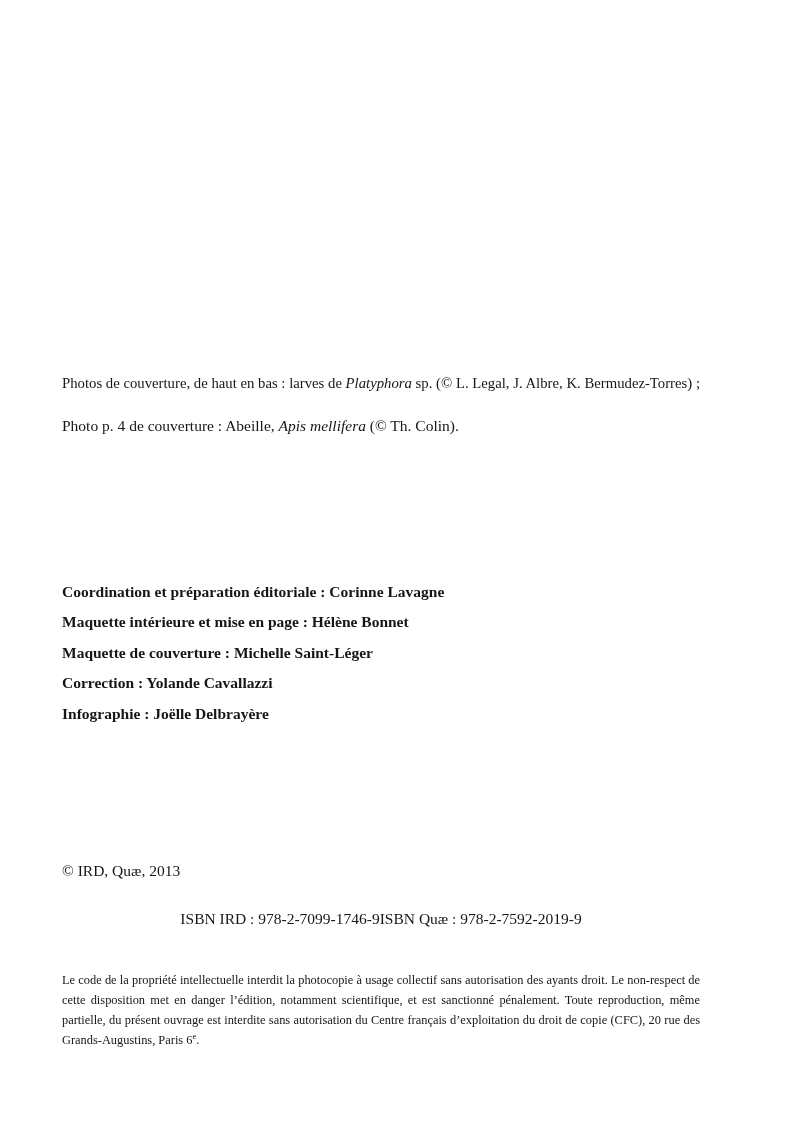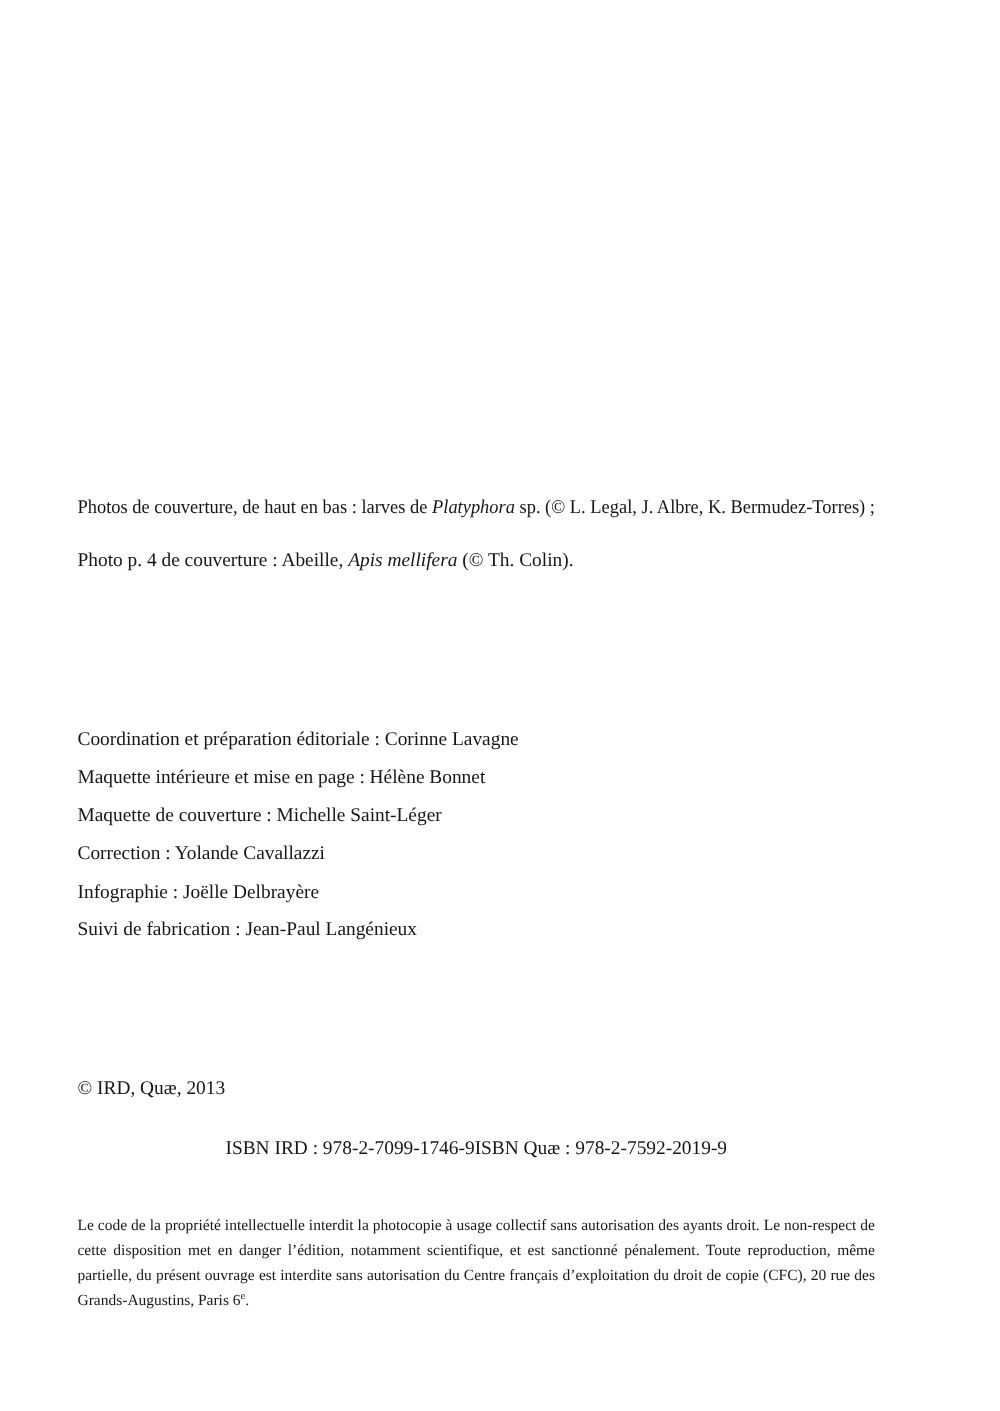--- a/index.html
+++ b/index.html
@@ -16,36 +16,37 @@
     font-family: "Liberation Serif", "DejaVu Serif", serif;
     overflow: hidden;
   }
   .block {
     position: absolute;
     left: 62px;
     width: 638px;
   }
   
   .photos-block {
-    top: 393px;
+    top: 370px;
     font-size: 15.5px;
     line-height: 26px;
   }
   .fitline {
     display: inline-block;
     white-space: nowrap;
     transform-origin: left center;
   }
   .pline { height: 26px; }
   .back-cover-line { margin-top: 17px; }
   .it { font-style: italic; }
   
   .credits-block {
     top: 577px;
     font-size: 15.5px;
+    font-weight: bold;
   }
   .credit-line {
     line-height: 30.4px;
     white-space: nowrap;
   }
   
   .copyright-block {
     top: 861px;
     font-size: 15.5px;
     line-height: 20px;
@@ -84,21 +85,20 @@
       <span>Photo p. 4 de couverture : Abeille, </span><span class="it">Apis mellifera</span><span> (© Th. Colin).</span>
     </div>
   </div>
 
   <div class="block credits-block">
     <div class="credit-line">Coordination et préparation éditoriale : Corinne Lavagne</div>
     <div class="credit-line">Maquette intérieure et mise en page : Hélène Bonnet</div>
     <div class="credit-line">Maquette de couverture : Michelle Saint-Léger</div>
     <div class="credit-line">Correction : Yolande Cavallazzi</div>
     <div class="credit-line">Infographie : Joëlle Delbrayère</div>
-    <div class="credit-line">Suivi de fabrication : Jean-Paul Langénieux</div>
   </div>
 
   <div class="block copyright-block">© IRD, Quæ, 2013</div>
 
   <div class="block isbn-block">
     <span>ISBN IRD : 978-2-7099-1746-9</span>
     <span>ISBN Quæ : 978-2-7592-2019-9</span>
   </div>
 
   <div class="block legal-block">

